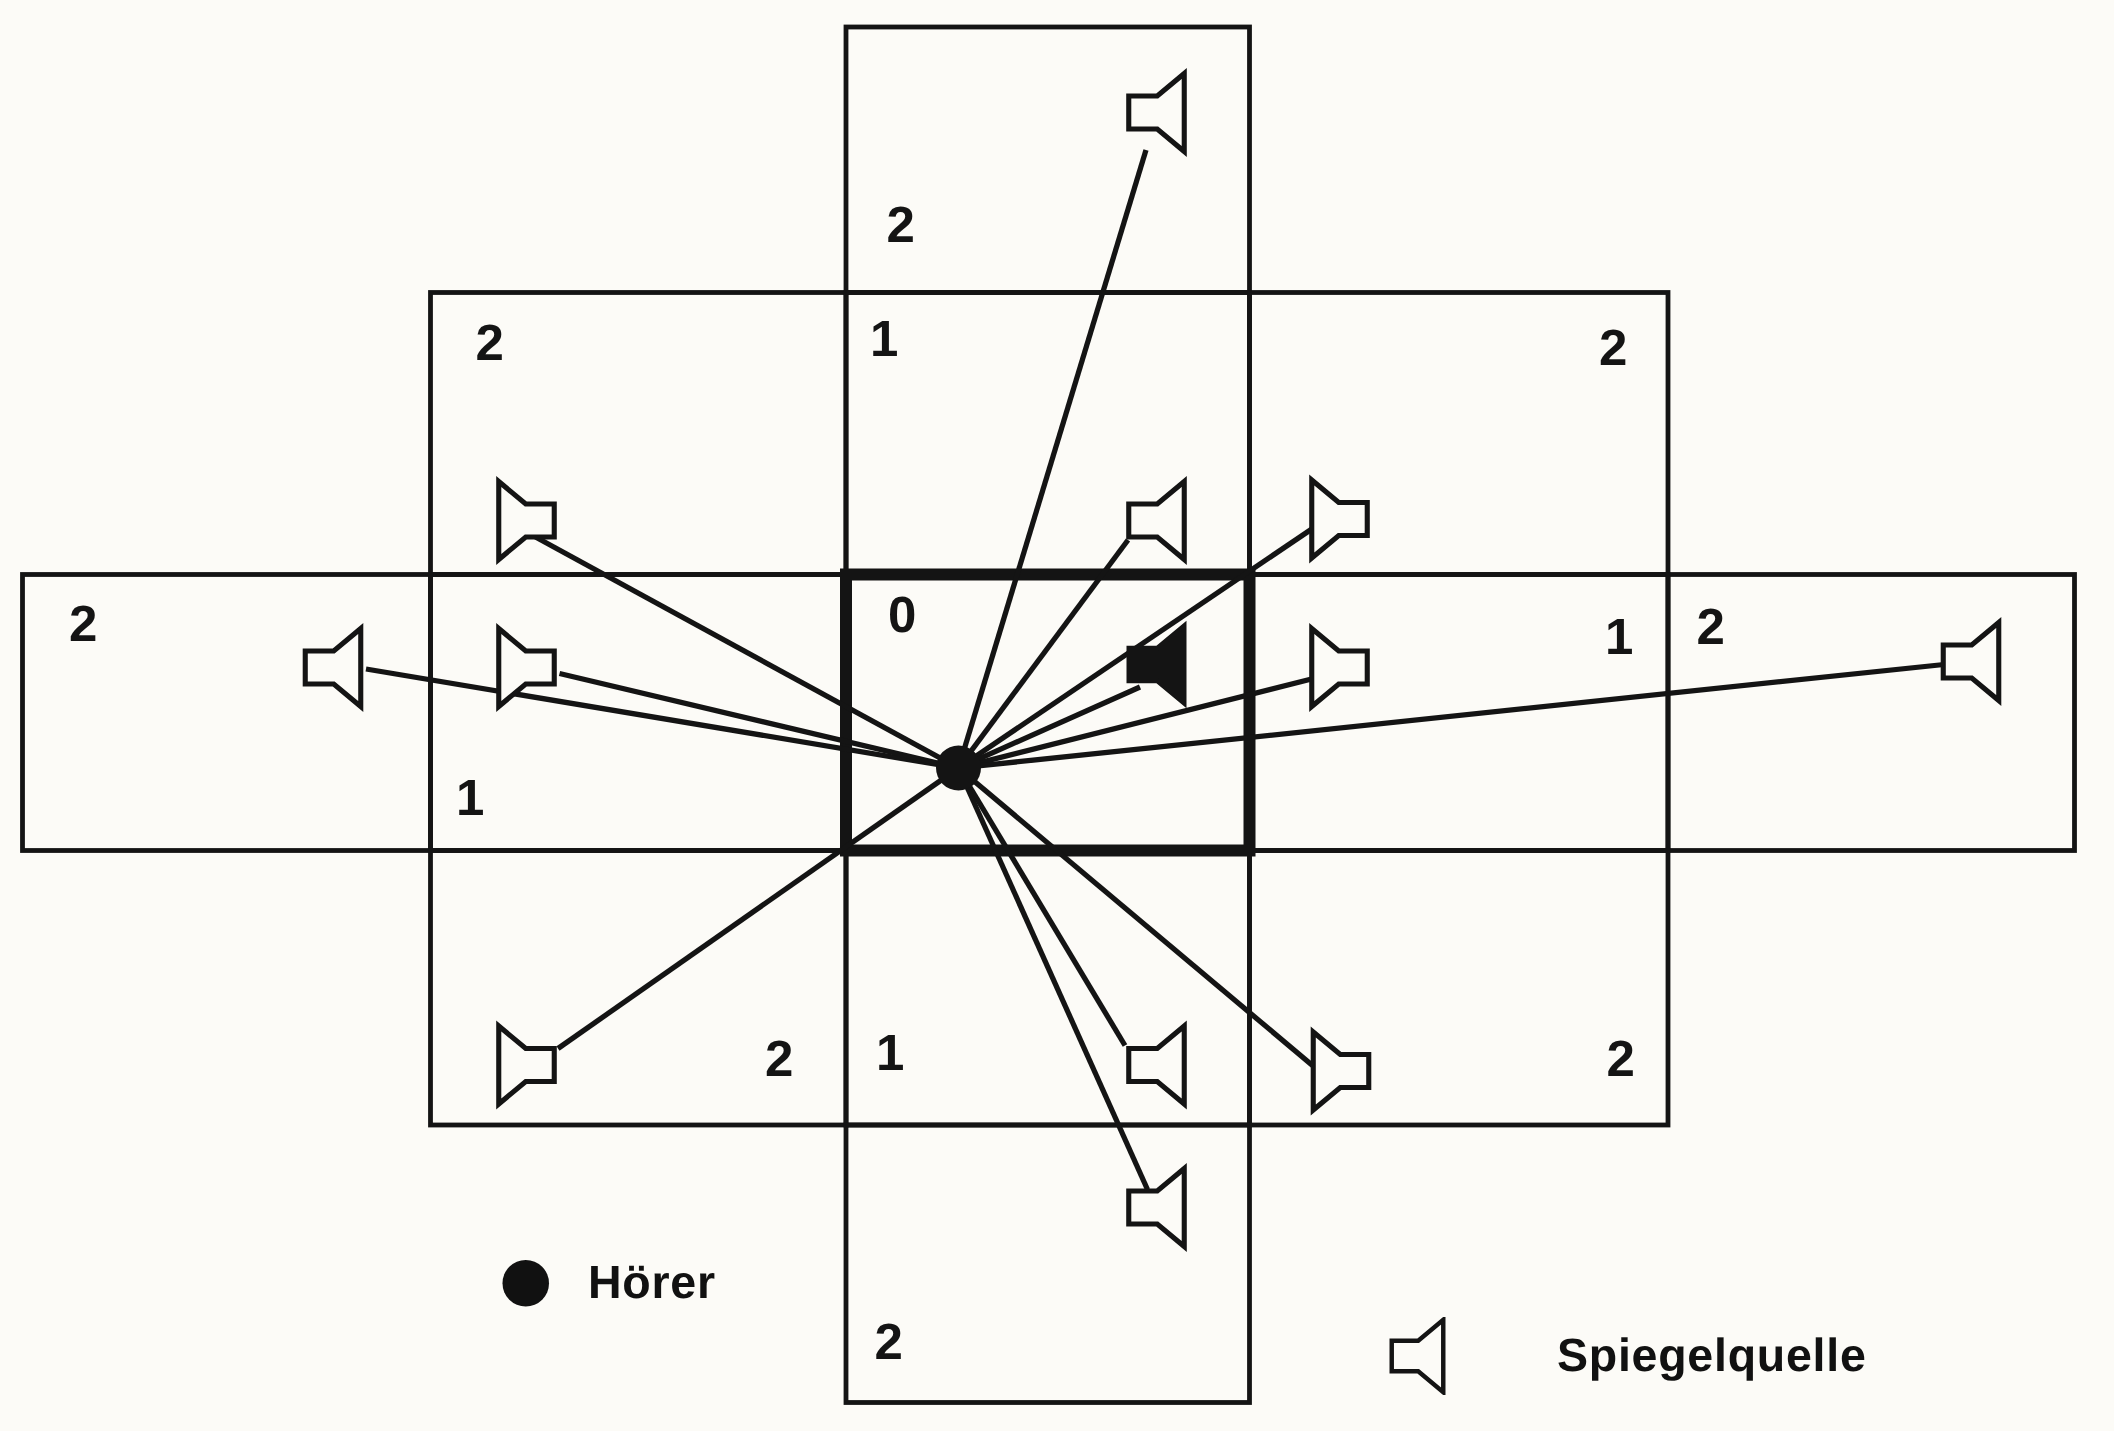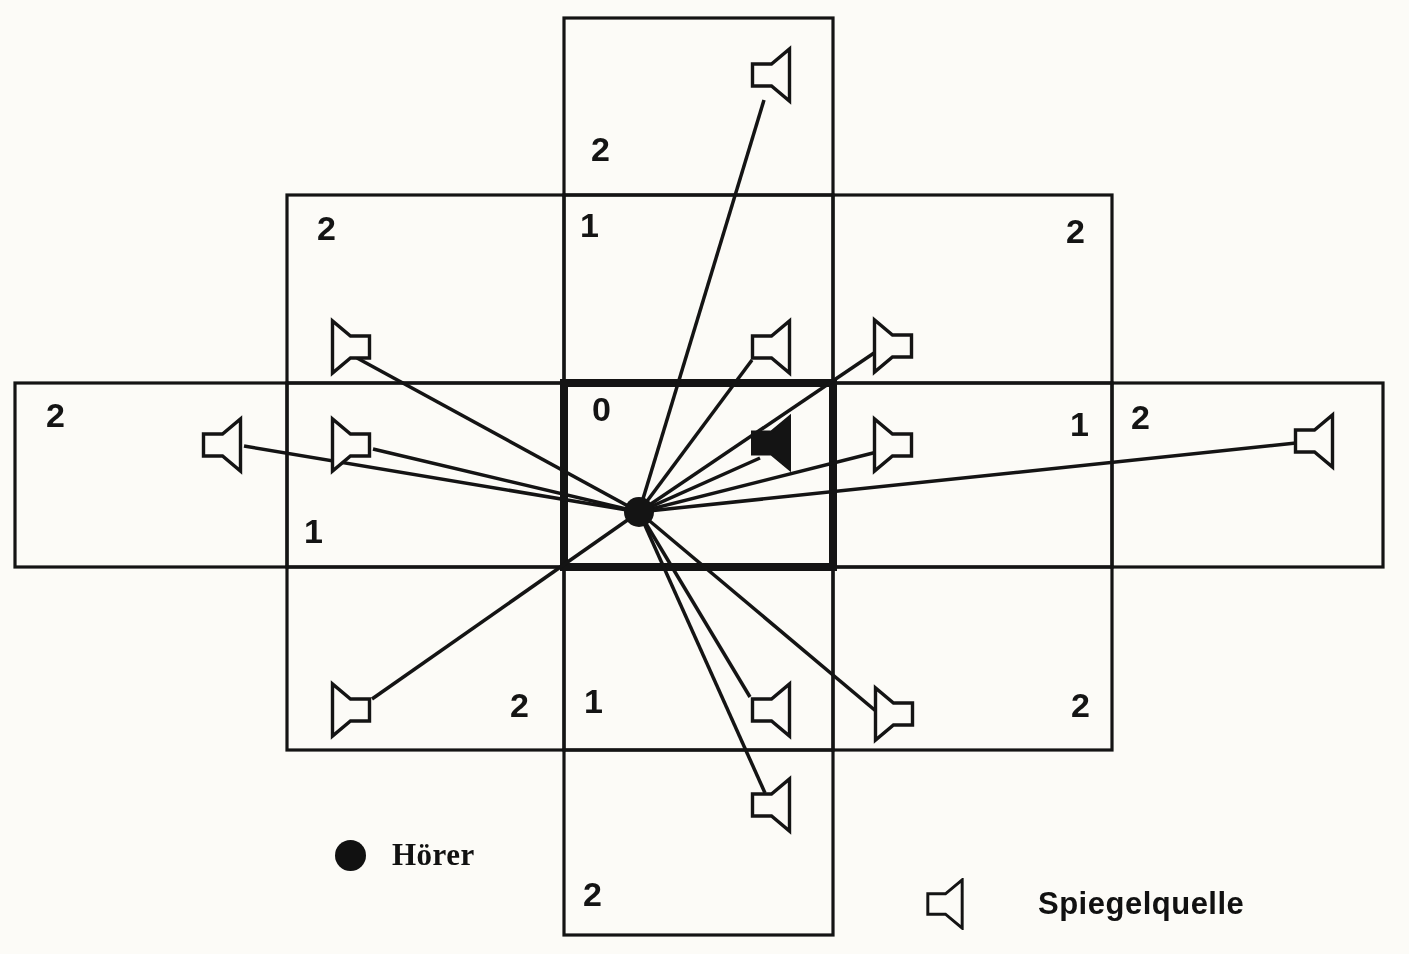--- a/index.html
+++ b/index.html
@@ -85,21 +85,21 @@
       <text x="304" y="543" fill="#141414" font-family="&quot;Liberation Sans&quot;, sans-serif" font-size="34" font-weight="700">1</text>
       <text x="592" y="421" fill="#141414" font-family="&quot;Liberation Sans&quot;, sans-serif" font-size="34" font-weight="700">0</text>
       <text x="1070" y="436" fill="#141414" font-family="&quot;Liberation Sans&quot;, sans-serif" font-size="34" font-weight="700">1</text>
       <text x="1131" y="429" fill="#141414" font-family="&quot;Liberation Sans&quot;, sans-serif" font-size="34" font-weight="700">2</text>
       <text x="510" y="717" fill="#141414" font-family="&quot;Liberation Sans&quot;, sans-serif" font-size="34" font-weight="700">2</text>
       <text x="584" y="713" fill="#141414" font-family="&quot;Liberation Sans&quot;, sans-serif" font-size="34" font-weight="700">1</text>
       <text x="1071" y="717" fill="#141414" font-family="&quot;Liberation Sans&quot;, sans-serif" font-size="34" font-weight="700">2</text>
       <text x="583" y="906" fill="#141414" font-family="&quot;Liberation Sans&quot;, sans-serif" font-size="34" font-weight="700">2</text>
     </svg>
 
-  <div class="legend-item" style="left:335px; top:837px;font-family:Liberation Serif, serif;">
+  <div class="legend-item" style="left:335px; top:837px;">
     <span class="legend-dot"></span>
     <span class="gap"></span>
     <span>Hörer</span>
   </div>
 
 
   <div class="legend-item" style="left:926px; top:878px;gap:24px;">
     <svg class="legend-icon" width="38" height="52" viewBox="0 0 37 56">
       <path d="M0 17 H19 L37 2 V54 L19 39 H0 Z" fill="none" stroke="#141414" stroke-width="3.2" stroke-linejoin="miter"></path>
     </svg>

